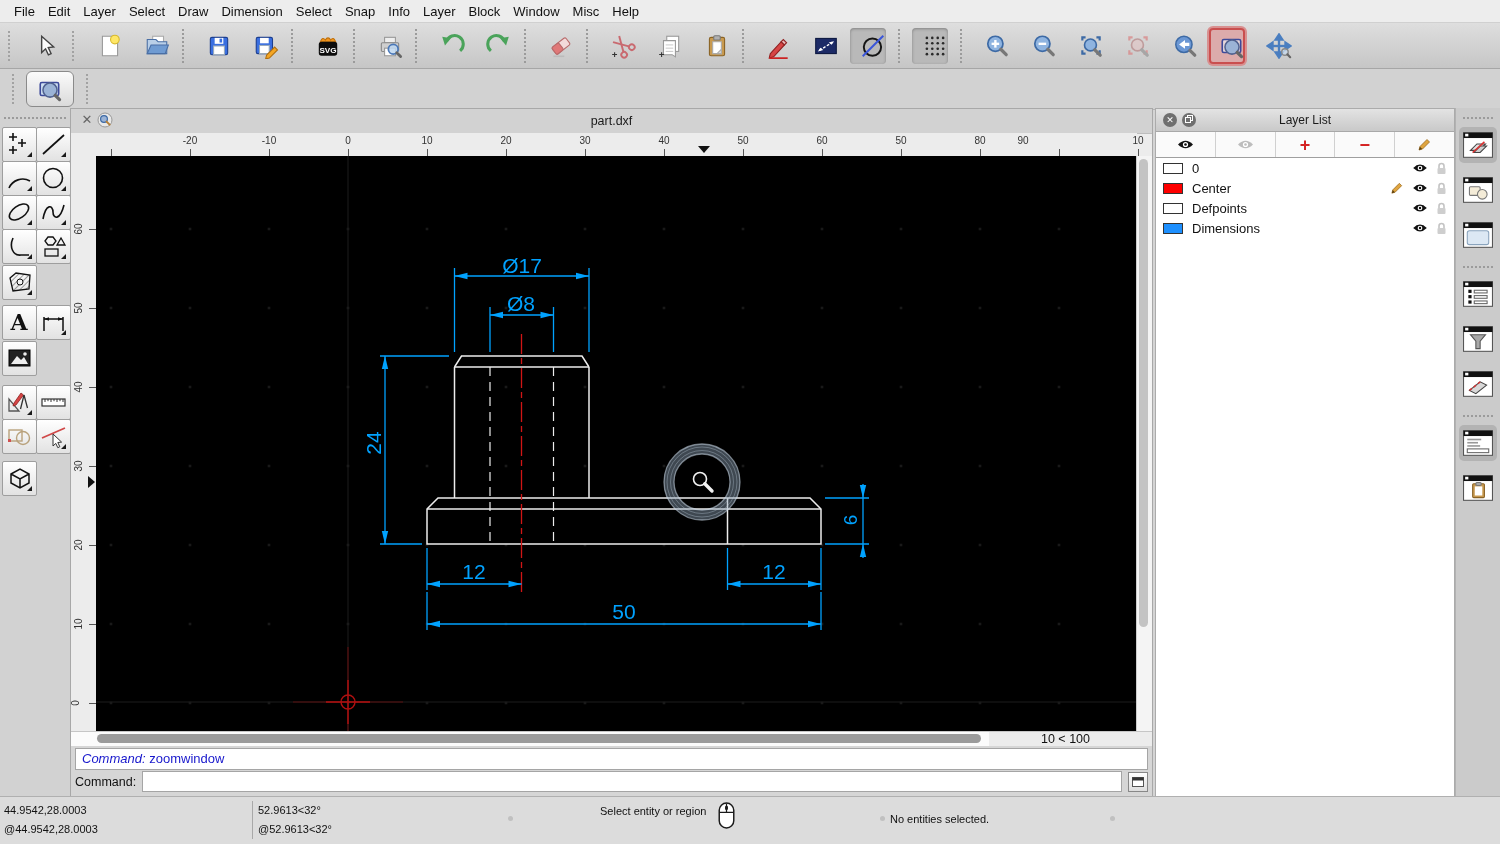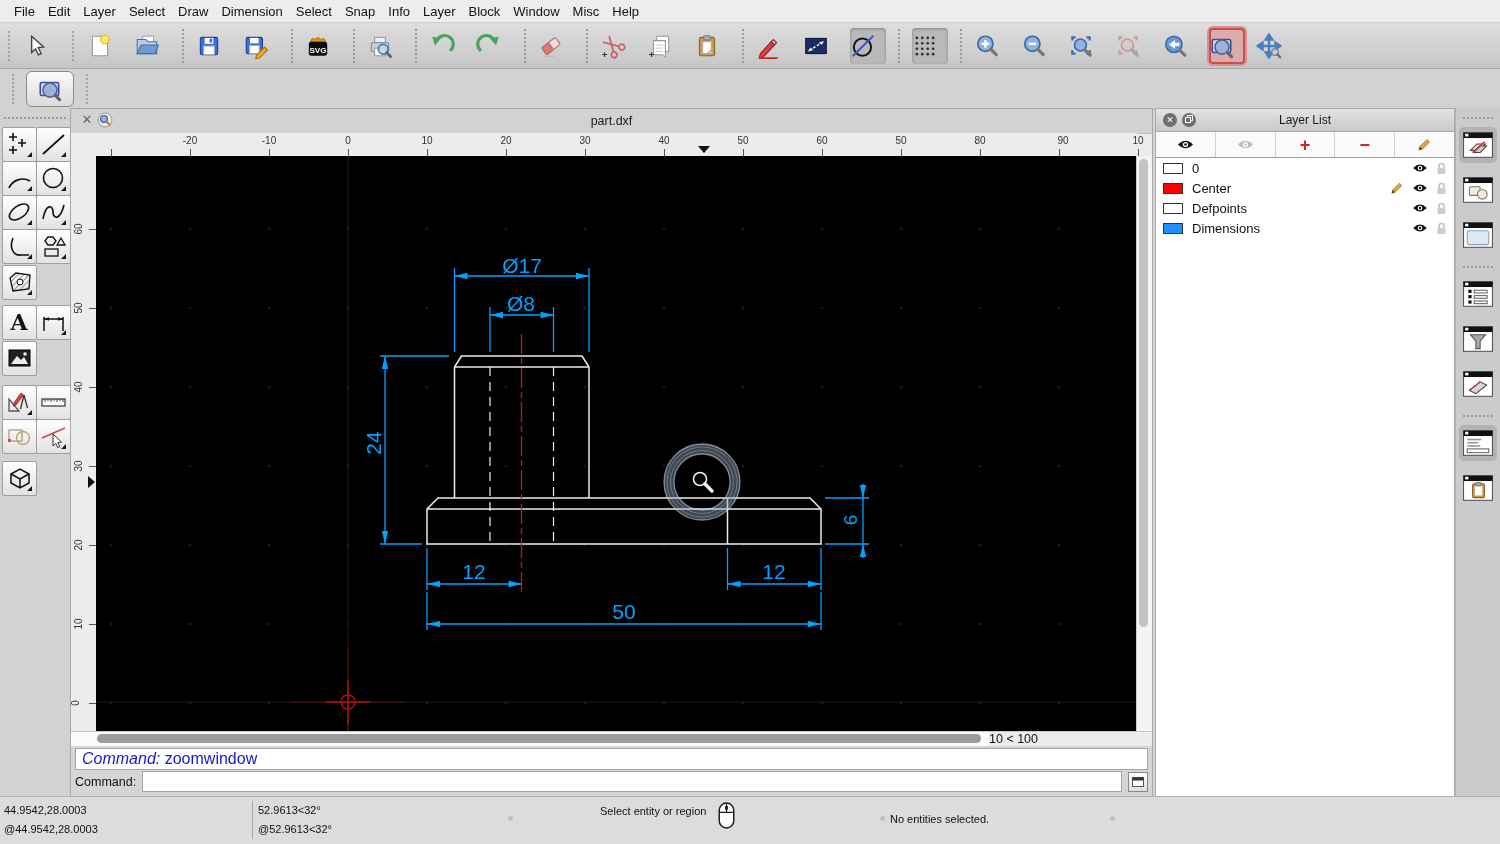--- a/index.html
+++ b/index.html
@@ -5,21 +5,21 @@
   html,body{margin:0;padding:0}
   body{width:1500px;height:844px;overflow:hidden;position:relative;background:#d4d4d4;
        font-family:"Liberation Sans",sans-serif;color:#111;-webkit-font-smoothing:antialiased}
   
   .menubar{height:22px;background:#ededed;border-bottom:1px solid #d0d0d0;display:flex;
            align-items:center;padding-left:14px;gap:13px;font-size:13px}
   .menubar span{cursor:default;white-space:nowrap}
   
   .toolbar{height:45px;background:linear-gradient(#dedede,#c6c6c6);border-bottom:1px solid #a6a6a6;
            display:flex;align-items:center;padding:0 6px;gap:11px}
-  .tbtn{width:36px;height:36px;display:flex;align-items:center;justify-content:flex-start;border-radius:4px;flex:0 0 auto}
+  .tbtn{width:36px;height:36px;display:flex;align-items:center;justify-content:flex-end;border-radius:4px;flex:0 0 auto}
   .tbtn.pressed{background:#b9b9b9;box-shadow:inset 0 1px 3px rgba(0,0,0,.3)}
   .tbtn.active-red{background:#dcabab;box-shadow:inset 0 0 0 2px #c94f4f, 0 0 0 2px #d89090}
   .tsep{width:0;height:34px;border-left:2px dotted #9b9b9b;margin:0 1px;flex:0 0 auto}
   .thandle{width:0;height:30px;border-left:2px dotted #a2a2a2;margin:0 2px;flex:0 0 auto}
   
   .subtoolbar{height:40px;background:#d2d2d2;border-bottom:1px solid #b4b4b4;display:flex;align-items:center;padding-left:10px;gap:10px}
   .activeToolBtn{width:46px;height:34px;border:1px solid #8a8a8a;border-radius:6px;
       background:linear-gradient(#fbfbfb,#dadada);display:flex;align-items:center;justify-content:center}
   
   .palette{position:absolute;left:0;top:108px;width:70px;bottom:47px;background:#d2d2d2}
@@ -39,24 +39,24 @@
   .vruler{position:absolute;left:0;top:47px;width:25px;bottom:64px;background:#ececec;border-right:1px solid #c2c2c2}
   .vlabel{position:absolute;left:2px;transform:translateY(-50%) rotate(-90deg);font-size:10px;color:#333}
   .vtick{position:absolute;right:0;width:7px;height:1px;background:#555}
   .vmarker{position:absolute;right:1px;width:0;height:0;border-top:6px solid transparent;border-bottom:6px solid transparent;border-left:7px solid #111}
   .canvas{position:absolute;left:25px;top:47px;right:15px;bottom:64px;background:#000;cursor:none}
   .vscroll{position:absolute;right:0;top:47px;width:15px;bottom:64px;background:#f4f4f4;border-left:1px solid #ccc}
   .vthumb{position:absolute;left:2px;width:9px;top:3px;height:468px;background:#c3c3c3;border-radius:5px}
   .hscrollrow{position:absolute;left:0;right:0;bottom:50px;height:14px;display:flex;border-top:1px solid #c6c6c6}
   .htrack{flex:1;position:relative;background:#fbfbfb}
   .hthumb{position:absolute;left:26px;width:884px;top:2px;height:9px;background:#9b9b9b;border-radius:5px}
-  .scaleLabel{width:163px;background:#ececec;font-size:12.5px;line-height:14px;text-align:left;padding-right:10px;box-sizing:border-box;color:#111}
+  .scaleLabel{width:163px;background:#ececec;font-size:12.5px;line-height:14px;text-align:center;padding-right:10px;box-sizing:border-box;color:#111}
   .console{position:absolute;left:0;right:0;bottom:0;height:50px;background:#d6d6d6}
   .history{position:absolute;left:4px;right:4px;top:2px;height:20px;background:#fff;border:1px solid #a5a5a5;
-           font-size:16px;line-height:20px;padding-left:6px;color:#1818cc;white-space:pre}
+           font-size:13px;line-height:20px;padding-left:6px;color:#1818cc;white-space:pre}
   .history i{font-style:italic}
   .inputrow{position:absolute;left:4px;right:4px;bottom:4px;height:21px;display:flex;align-items:center;gap:6px;font-size:12.5px}
   .inputrow input{flex:1;height:17px;border:1px solid #a5a5a5;background:#fff;outline:none;font:12px "Liberation Sans",sans-serif}
   .kbbtn{width:18px;height:18px;border:1px solid #888;background:linear-gradient(#fff,#ddd);display:flex;align-items:center;justify-content:center}
   
   .layerpanel{position:absolute;left:1155px;top:108px;width:300px;bottom:47px;background:#fff;border:1px solid #ababab;box-sizing:border-box}
   .lp-header{height:22px;background:linear-gradient(#e3e3e3,#c9c9c9);border-bottom:1px solid #a8a8a8;position:relative;
              text-align:center;font-size:12px;line-height:22px;color:#1a1a1a}
   .lp-circ{position:absolute;top:4px;width:14px;height:14px;border-radius:50%;background:#6f6f6f;color:#fff;
            font-size:9px;line-height:14px;text-align:center}
@@ -484,21 +484,21 @@
       <span class="rlabel" style="left: 593px;">40</span>
       <i class="rtick" style="left: 593px;"></i>
       <span class="rlabel" style="left: 672px;">50</span>
       <i class="rtick" style="left: 672px;"></i>
       <span class="rlabel" style="left: 751px;">60</span>
       <i class="rtick" style="left: 751px;"></i>
       <span class="rlabel" style="left: 830px;">50</span>
       <i class="rtick" style="left: 830px;"></i>
       <span class="rlabel" style="left: 909px;">80</span>
       <i class="rtick" style="left: 909px;"></i>
-      <span class="rlabel" style="left: 992px;">90</span>
+      <span class="rlabel" style="left: 952px;">90</span>
       <i class="rtick" style="left: 988px;"></i>
       <span class="rlabel" style="left: 1067px;">10</span>
       <i class="rtick" style="left: 1067px;"></i>
     </div>
   <div class="vruler" id="vruler">
     <div class="vmarker" style="top:320px"></div>
   <span class="vlabel" style="top: 73px;">60</span>
       <i class="vtick" style="top: 73px;"></i>
       <span class="vlabel" style="top: 152px;">50</span>
       <i class="vtick" style="top: 152px;"></i>

